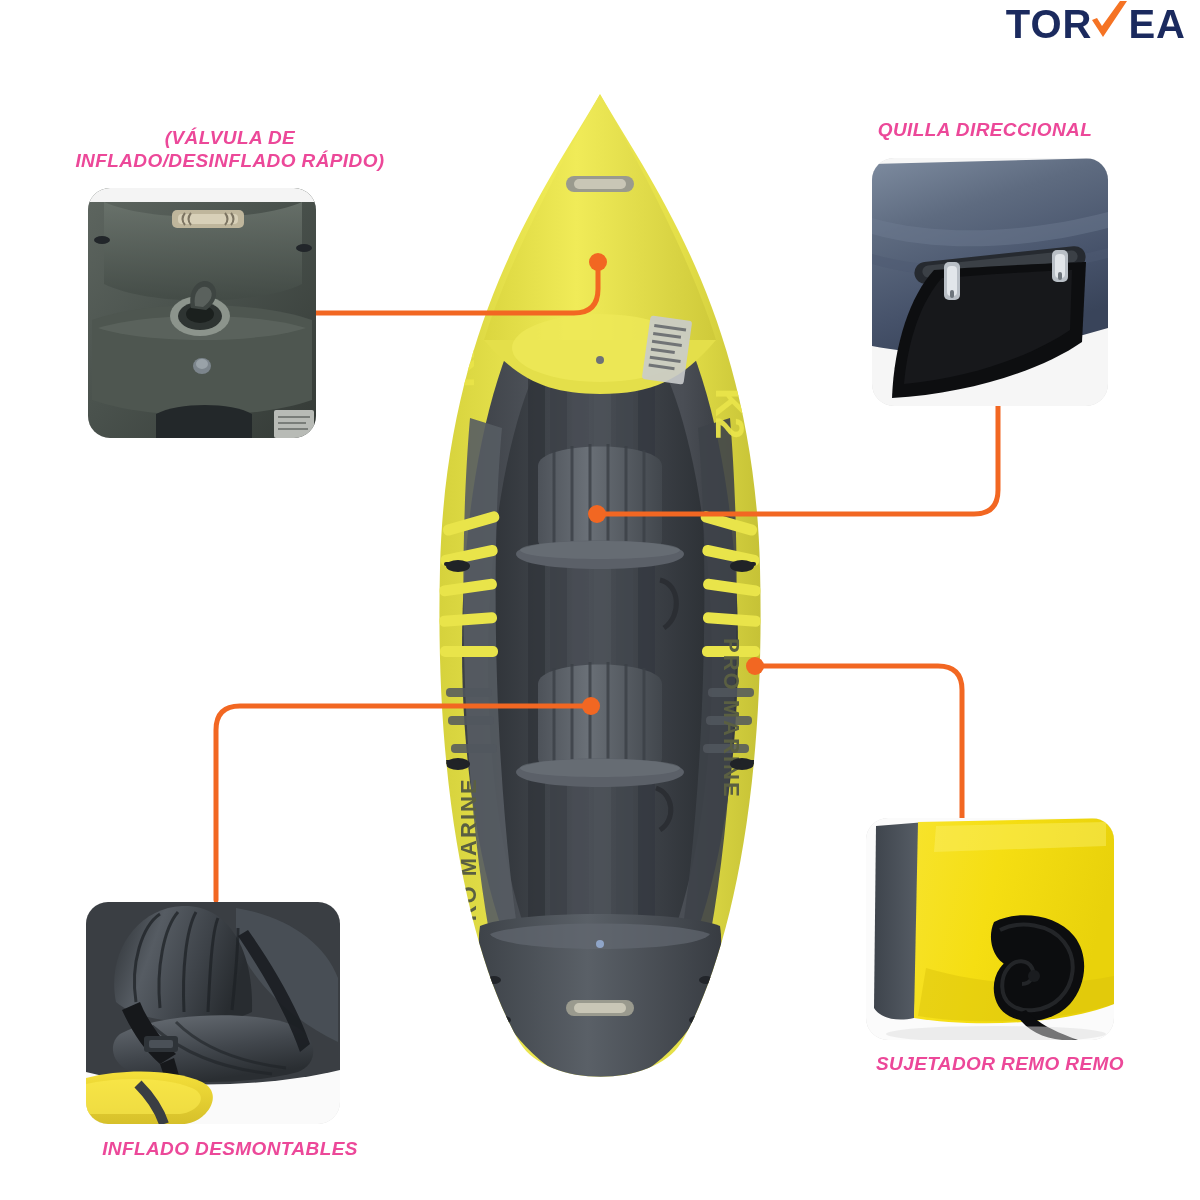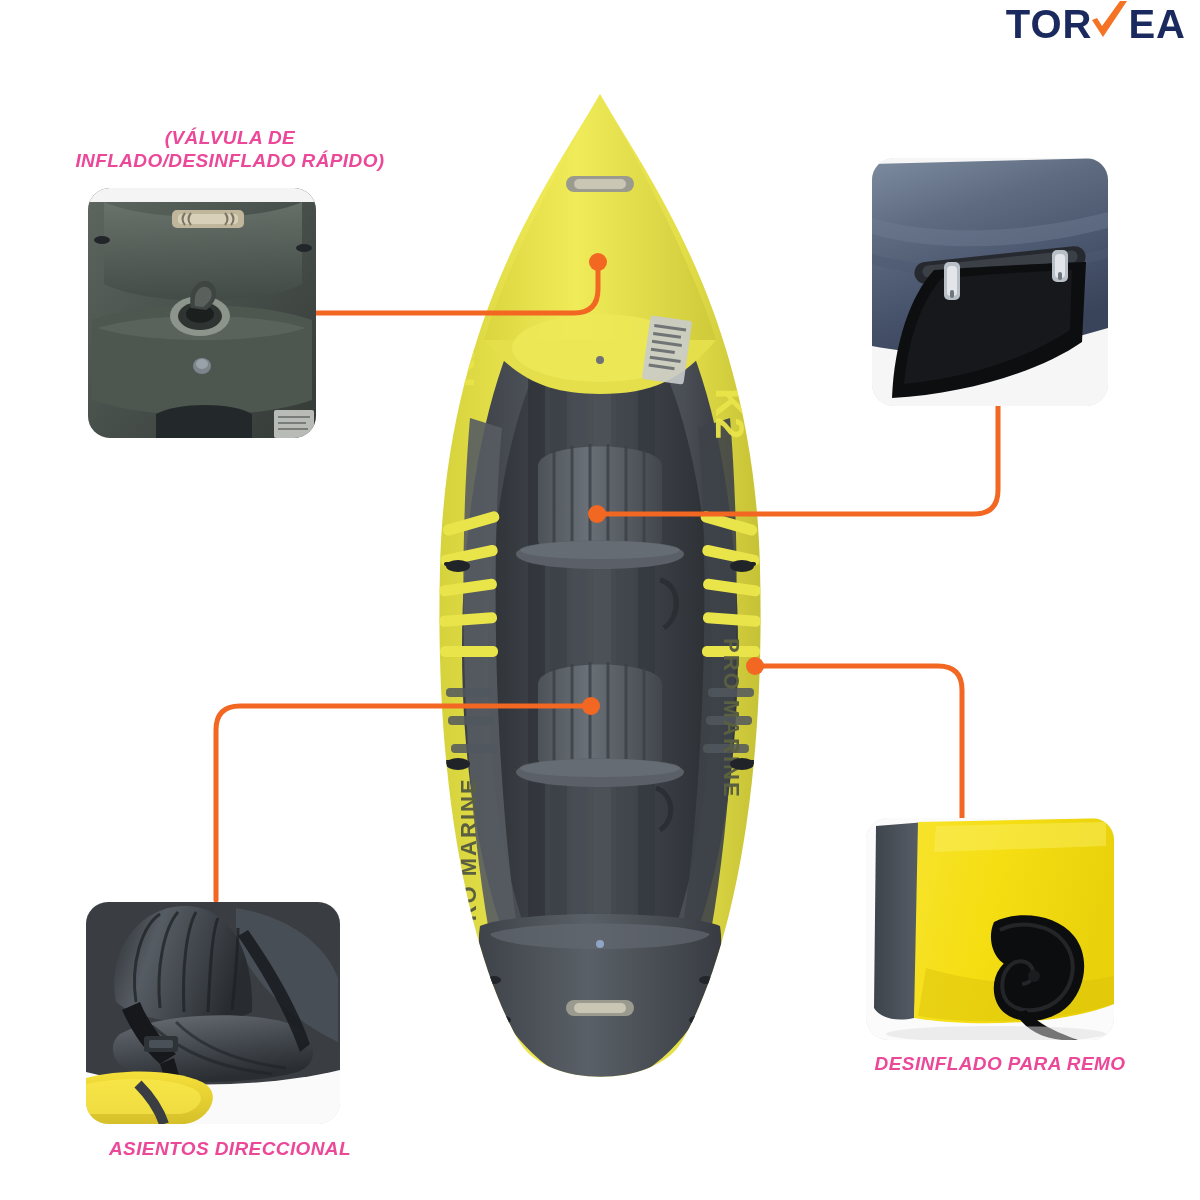--- a/index.html
+++ b/index.html
@@ -434,16 +434,17 @@
         <circle cx="168" cy="158" r="6" fill="#1A1C1F"></circle>
         <path d="M150 196 C160 212 176 220 196 222 L212 222 C190 214 172 206 160 192 Z" fill="#0C0D0F"></path>
       </g>
 
       <ellipse cx="130" cy="216" rx="110" ry="8" fill="#dedede" opacity="0.5"></ellipse>
     </svg>
   </div>
 
   <div class="lbl" id="lbl-valve">(VÁLVULA DE
 INFLADO/DESINFLADO RÁPIDO)</div>
-  <div class="lbl" id="lbl-seats">ASIENTOS DIRECCIONAL</div>
-  <div class="lbl" id="lbl-paddle">DESINFLADO PARA REMO</div>
+  <div class="lbl" id="lbl-keel">QUILLA DIRECCIONAL</div>
+  <div class="lbl" id="lbl-seats">INFLADO DESMONTABLES</div>
+  <div class="lbl" id="lbl-paddle">SUJETADOR REMO REMO</div>
 
 </div>
 
 </body></html>

